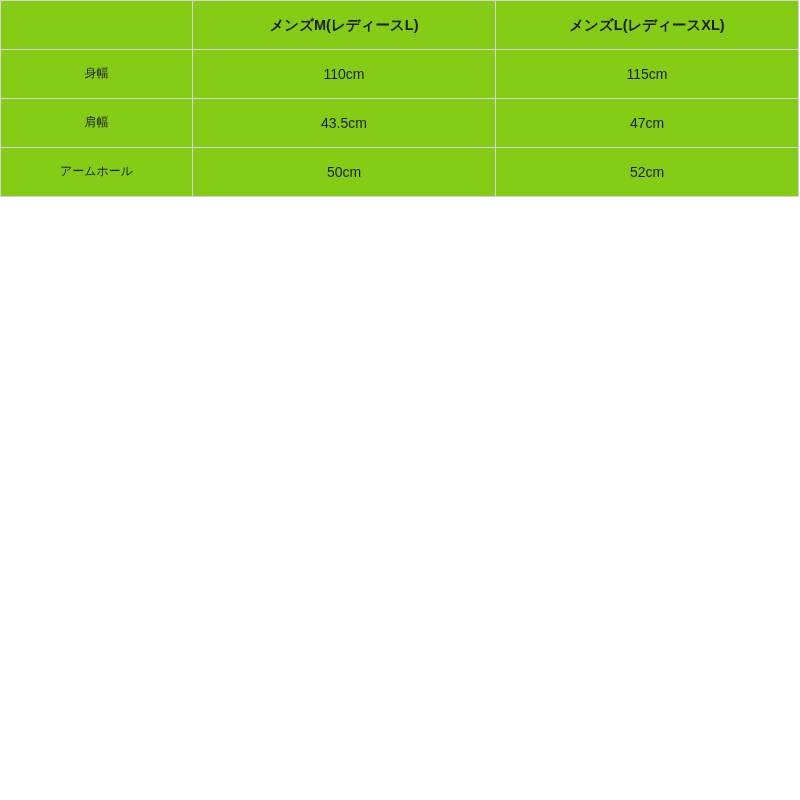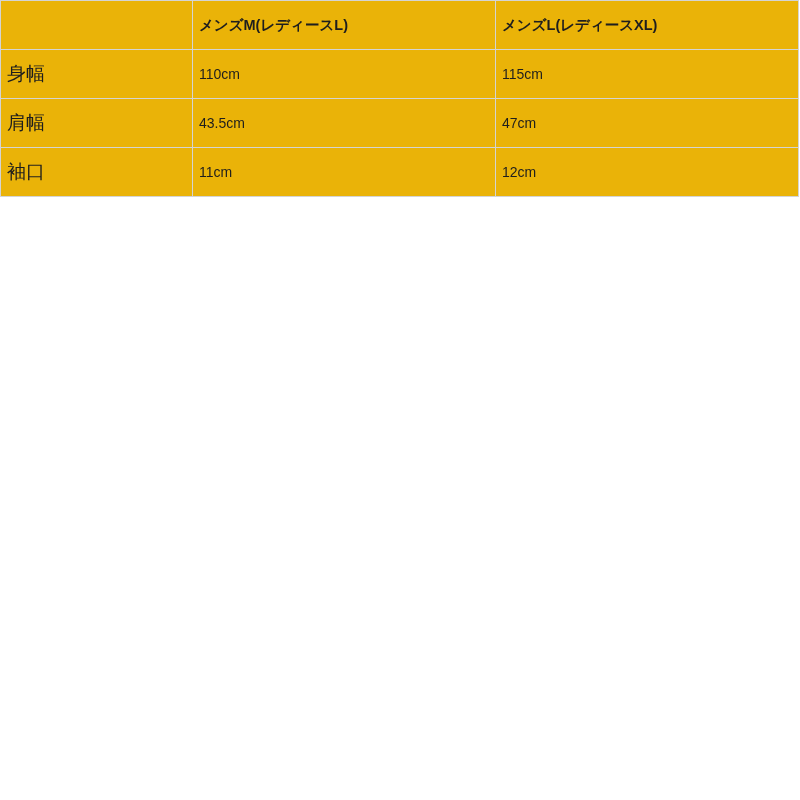--- a/index.html
+++ b/index.html
@@ -26,41 +26,41 @@
     margin: 0;
     table-layout: fixed;
   }
   table.size-table tr {
     height: 49px;
   }
   table.size-table th,
   table.size-table td {
     border: 1px solid #d4d4d4;
     padding: 0 6px;
-    text-align: left;
+    text-align: center;
     vertical-align: middle;
     font-size: 14px;
     font-weight: normal;
     line-height: 1.3;
-    background: #eab308;
+    background: #84cc16;
   }
   table.size-table thead th {
     font-weight: bold;
     font-size: 14.5px;
     color: #1e1e1e;
   }
   table.size-table thead th.corner {
     border-left: 1px solid #d4d4d4;
   }
   col.c-label { width: 192px; }
   col.c-m     { width: 303px; }
   col.c-l     { width: 303px; }
   table.size-table tbody th.row-label {
     font-weight: normal;
-    font-size: 19px;
+    font-size: 12px;
     color: #1e1e1e;
   }
   table.size-table tbody td.value {
     font-size: 14px;
     color: #1e1e1e;
   }
   .spacer {
     height: 8px;
   }
 </style>
@@ -87,22 +87,22 @@
         <th class="row-label">身幅</th>
         <td class="value">110cm</td>
         <td class="value">115cm</td>
       </tr>
       <tr>
         <th class="row-label">肩幅</th>
         <td class="value">43.5cm</td>
         <td class="value">47cm</td>
       </tr>
       <tr>
-        <th class="row-label">袖口</th>
-        <td class="value">11cm</td>
-        <td class="value">12cm</td>
+        <th class="row-label">アームホール</th>
+        <td class="value">50cm</td>
+        <td class="value">52cm</td>
       </tr>
     </tbody>
   </table>
 
   <div class="spacer"></div>
 
 </div>
 
 </body></html>

